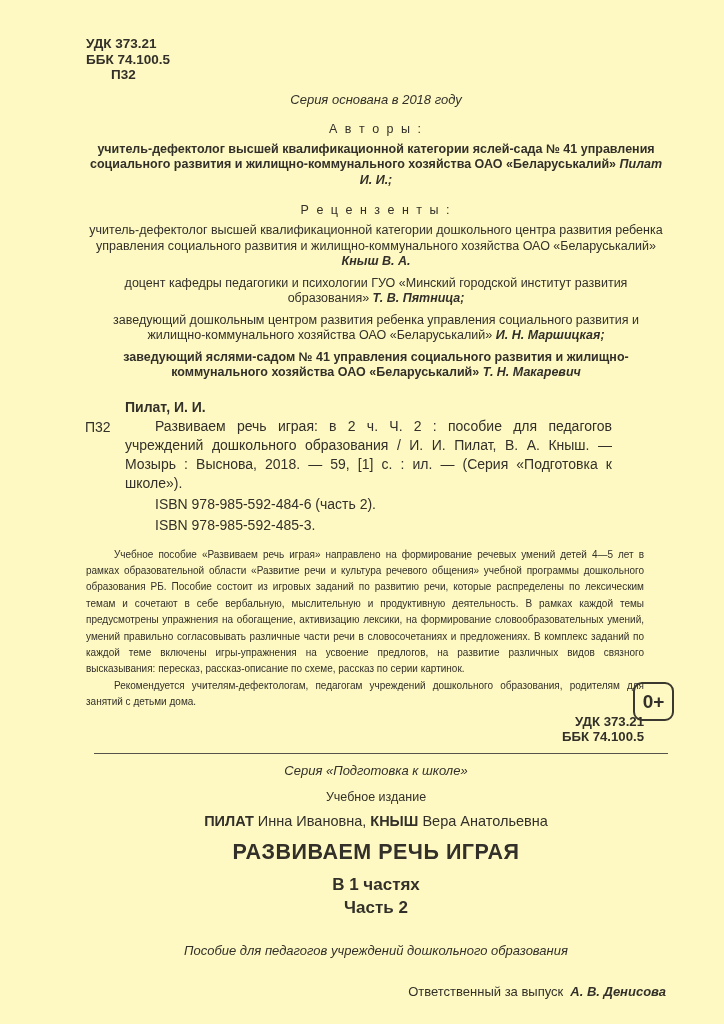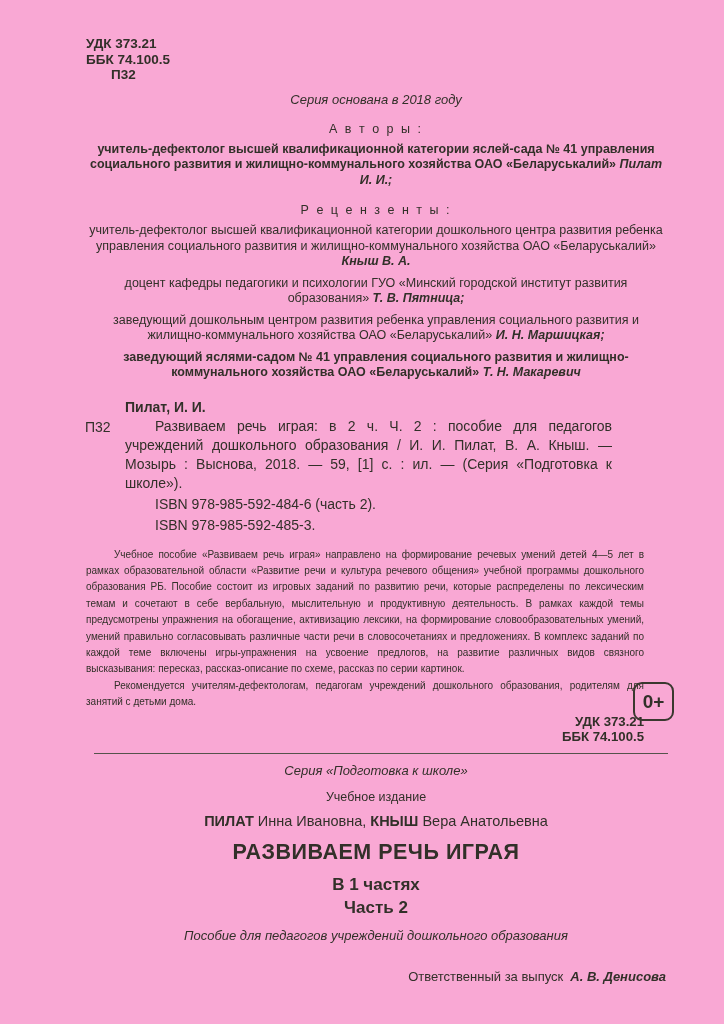--- a/index.html
+++ b/index.html
@@ -1,18 +1,18 @@
 <!DOCTYPE html>
 <html><head>
 <meta charset="utf-8">
 <style>
   html,body{margin:0;padding:0;background:#e8e6df;}
   .page{
     width:724px;height:1024px;margin:0 auto;position:relative;
-    background:#f9a8d4;color:#323029;
+    background:#fef9c3;color:#323029;
     font-family:"Liberation Sans","DejaVu Sans",sans-serif;
     box-sizing:border-box;padding:36px 58px 0 86px;
     overflow:hidden;
   }
   
   .head-codes{font-size:13.5px;font-weight:bold;line-height:15.5px;}
   .head-codes .code{padding-left:25px;}
   
   .centered{text-align:center;}
   .series-note{font-size:13px;font-style:italic;margin-top:9px;}
@@ -32,21 +32,21 @@
   .udc-right{text-align:right;font-weight:bold;font-size:13.2px;line-height:15px;margin-right:22px;margin-top:3px;}
   .rule{border:0;border-top:1.6px solid #55534c;margin:9px 0 0 8px;width:574px;}
   
   .edition-kind{font-size:12.5px;margin-top:12px;}
   .edition-series{font-size:13px;font-style:italic;margin-top:9px;}
   .edition-authors{font-size:14.5px;margin-top:9px;}
   .edition-authors b{font-weight:bold;}
   .edition-title{font-size:21.5px;font-weight:bold;margin-top:11px;letter-spacing:.5px;}
   .edition-parts{font-size:17px;font-weight:bold;margin-top:8px;line-height:23px;}
   .edition-part{font-size:17px;font-weight:bold;line-height:23px;}
-  .edition-subtitle{font-size:13px;font-style:italic;margin-top:9px;}
+  .edition-subtitle{font-size:13px;font-style:italic;margin-top:24px;}
   .resp-line{font-size:13px;margin-top:26px;text-align:right;}
   .resp-line .person{margin-left:7px;}
   .age-badge{
     position:absolute;right:50px;top:682px;width:37px;height:35px;
     border:2.2px solid #3a382f;border-radius:9px;
     display:flex;align-items:center;justify-content:center;
     font-size:19px;font-weight:bold;background:transparent;
   }
 </style>
 </head>

